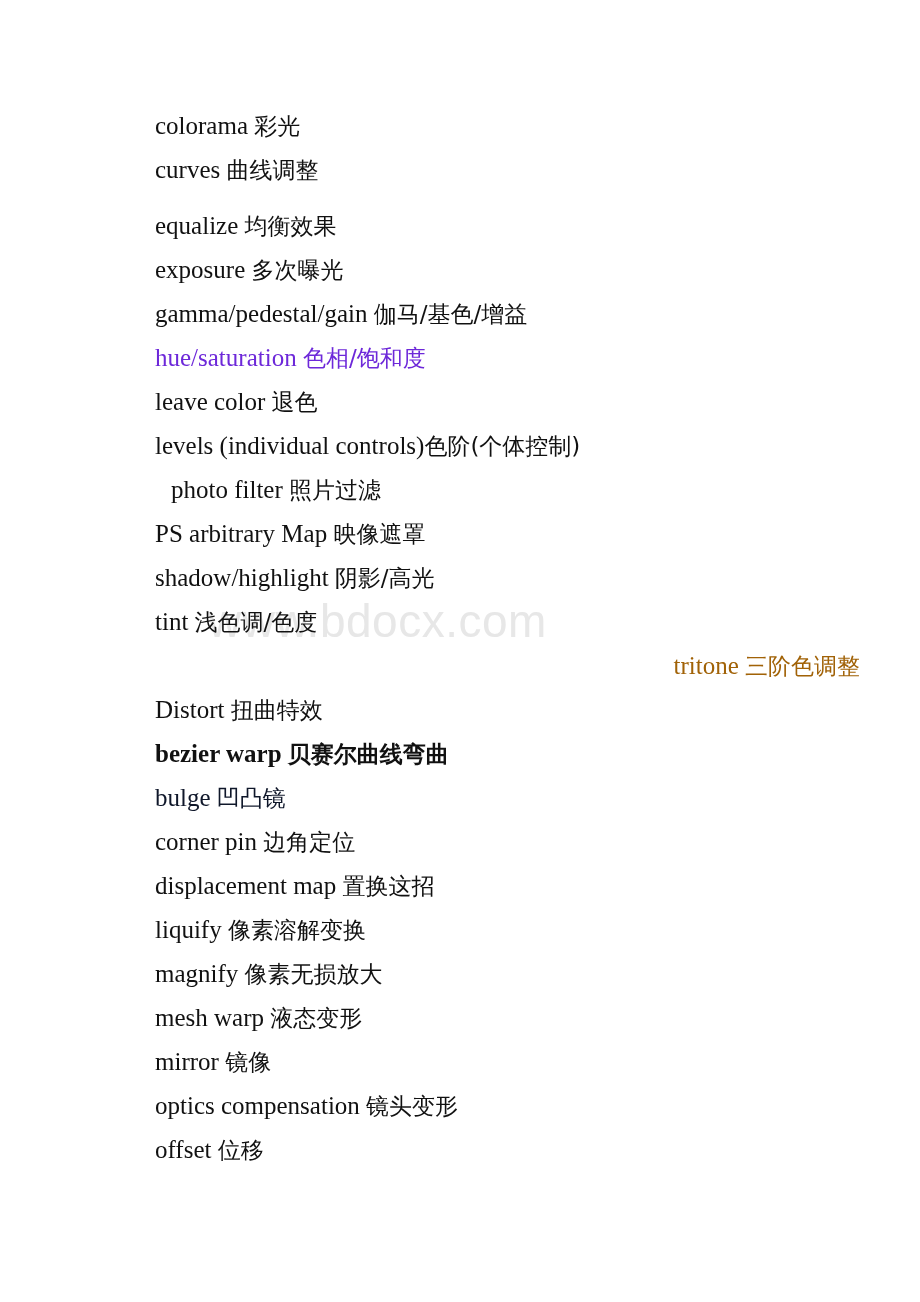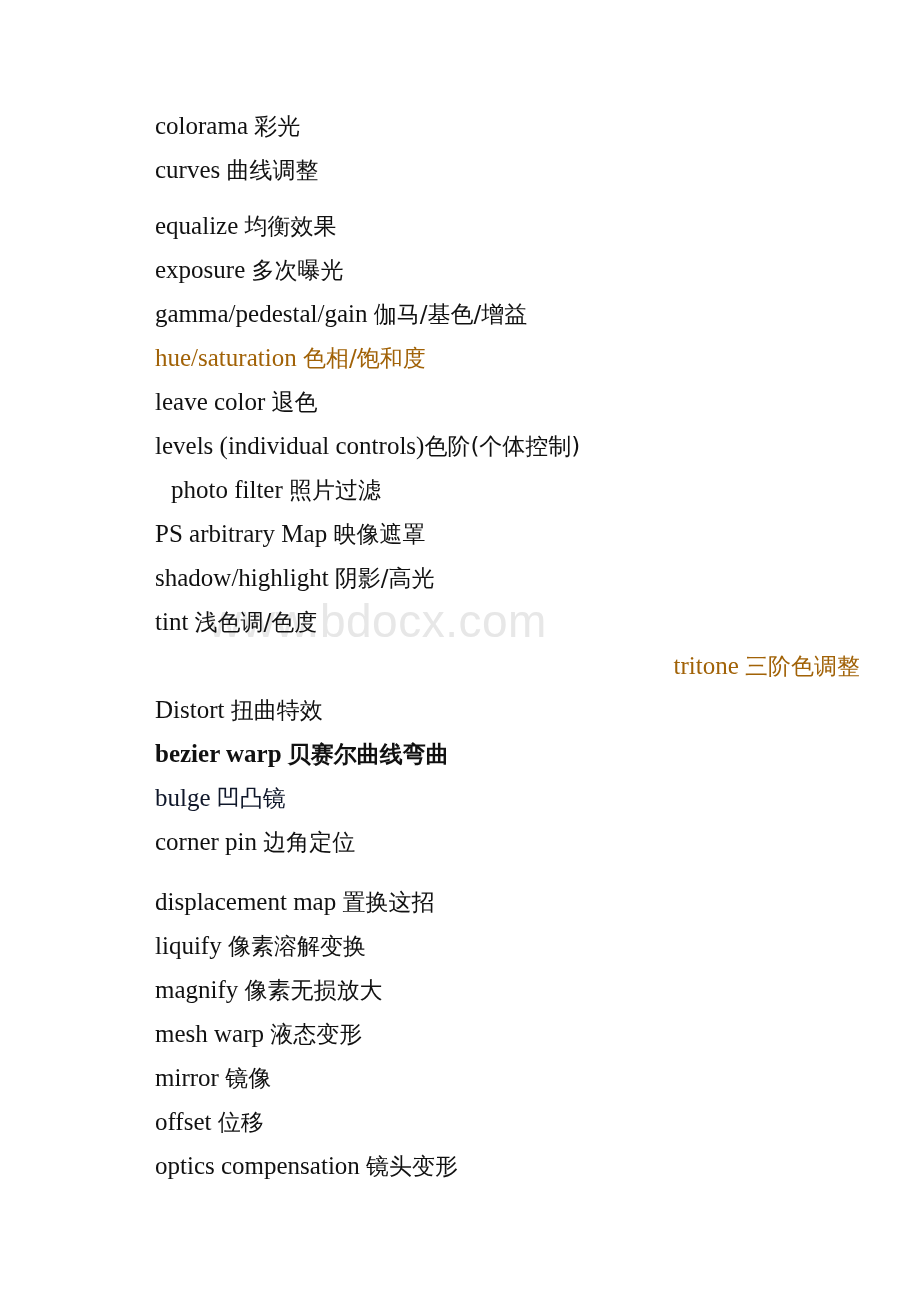--- a/index.html
+++ b/index.html
@@ -68,34 +68,34 @@
 <div id="page" style="background: rgb(255, 255, 255);">
 
   <div id="watermark" style="color: rgb(231, 231, 231);">www.bdocx.com</div>
 
   <div id="content">
       <div class="entry" style="color: rgb(17, 17, 17);"><span class="en">colorama</span><span> </span><span class="zh">彩光</span></div>
       <div class="entry" style="color: rgb(17, 17, 17);"><span class="en">curves</span><span> </span><span class="zh">曲线调整</span></div>
       <div class="entry" style="color: rgb(17, 17, 17); margin-top: 12px;"><span class="en">equalize</span><span> </span><span class="zh">均衡效果</span></div>
       <div class="entry" style="color: rgb(17, 17, 17);"><span class="en">exposure</span><span> </span><span class="zh">多次曝光</span></div>
       <div class="entry" style="color: rgb(17, 17, 17);"><span class="en">gamma/pedestal/gain</span><span> </span><span class="zh">伽马/基色/增益</span></div>
-      <div class="entry" style="color: #a16207;"><span class="en">hue/saturation</span><span> </span><span class="zh">色相/饱和度</span></div>
+      <div class="entry" style="color: #6d28d9;"><span class="en">hue/saturation</span><span> </span><span class="zh">色相/饱和度</span></div>
       <div class="entry" style="color: rgb(17, 17, 17);"><span class="en">leave color</span><span> </span><span class="zh">退色</span></div>
       <div class="entry" style="color: rgb(17, 17, 17);"><span class="en">levels (individual controls)</span><span></span><span class="zh">色阶(个体控制)</span></div>
       <div class="entry" style="color: rgb(17, 17, 17); margin-left: 16px;"><span class="en">photo filter</span><span> </span><span class="zh">照片过滤</span></div>
       <div class="entry" style="color: rgb(17, 17, 17);"><span class="en">PS arbitrary Map</span><span> </span><span class="zh">映像遮罩</span></div>
       <div class="entry" style="color: rgb(17, 17, 17);"><span class="en">shadow/highlight</span><span> </span><span class="zh">阴影/高光</span></div>
       <div class="entry" style="color: rgb(17, 17, 17);"><span class="en">tint</span><span> </span><span class="zh">浅色调/色度</span></div>
       <div class="entry" style="color: #a16207; text-align: right;"><span class="en">tritone</span><span> </span><span class="zh">三阶色调整</span></div>
       <div class="entry" style="color: rgb(17, 17, 17);"><span class="en">Distort</span><span> </span><span class="zh">扭曲特效</span></div>
       <div class="entry" style="color: rgb(17, 17, 17); font-weight: bold;"><span class="en">bezier warp</span><span> </span><span class="zh">贝赛尔曲线弯曲</span></div>
       <div class="entry" style="color: #0f172a;"><span class="en">bulge</span><span> </span><span class="zh">凹凸镜</span></div>
       <div class="entry" style="color: rgb(17, 17, 17);"><span class="en">corner pin</span><span> </span><span class="zh">边角定位</span></div>
-      <div class="entry" style="color: rgb(17, 17, 17); margin-top: 16px;"><span class="en">displacement map</span><span> </span><span class="zh">置换这招</span></div>
+      <div class="entry" style="color: rgb(17, 17, 17);"><span class="en">displacement map</span><span> </span><span class="zh">置换这招</span></div>
       <div class="entry" style="color: rgb(17, 17, 17);"><span class="en">liquify</span><span> </span><span class="zh">像素溶解变换</span></div>
       <div class="entry" style="color: rgb(17, 17, 17);"><span class="en">magnify</span><span> </span><span class="zh">像素无损放大</span></div>
       <div class="entry" style="color: rgb(17, 17, 17);"><span class="en">mesh warp</span><span> </span><span class="zh">液态变形</span></div>
       <div class="entry" style="color: rgb(17, 17, 17);"><span class="en">mirror</span><span> </span><span class="zh">镜像</span></div>
+      <div class="entry" style="color: rgb(17, 17, 17);"><span class="en">optics compensation</span><span> </span><span class="zh">镜头变形</span></div>
       <div class="entry" style="color: rgb(17, 17, 17);"><span class="en">offset</span><span> </span><span class="zh">位移</span></div>
-      <div class="entry" style="color: rgb(17, 17, 17);"><span class="en">optics compensation</span><span> </span><span class="zh">镜头变形</span></div>
     </div>
 
 </div>
 
 </body></html>

